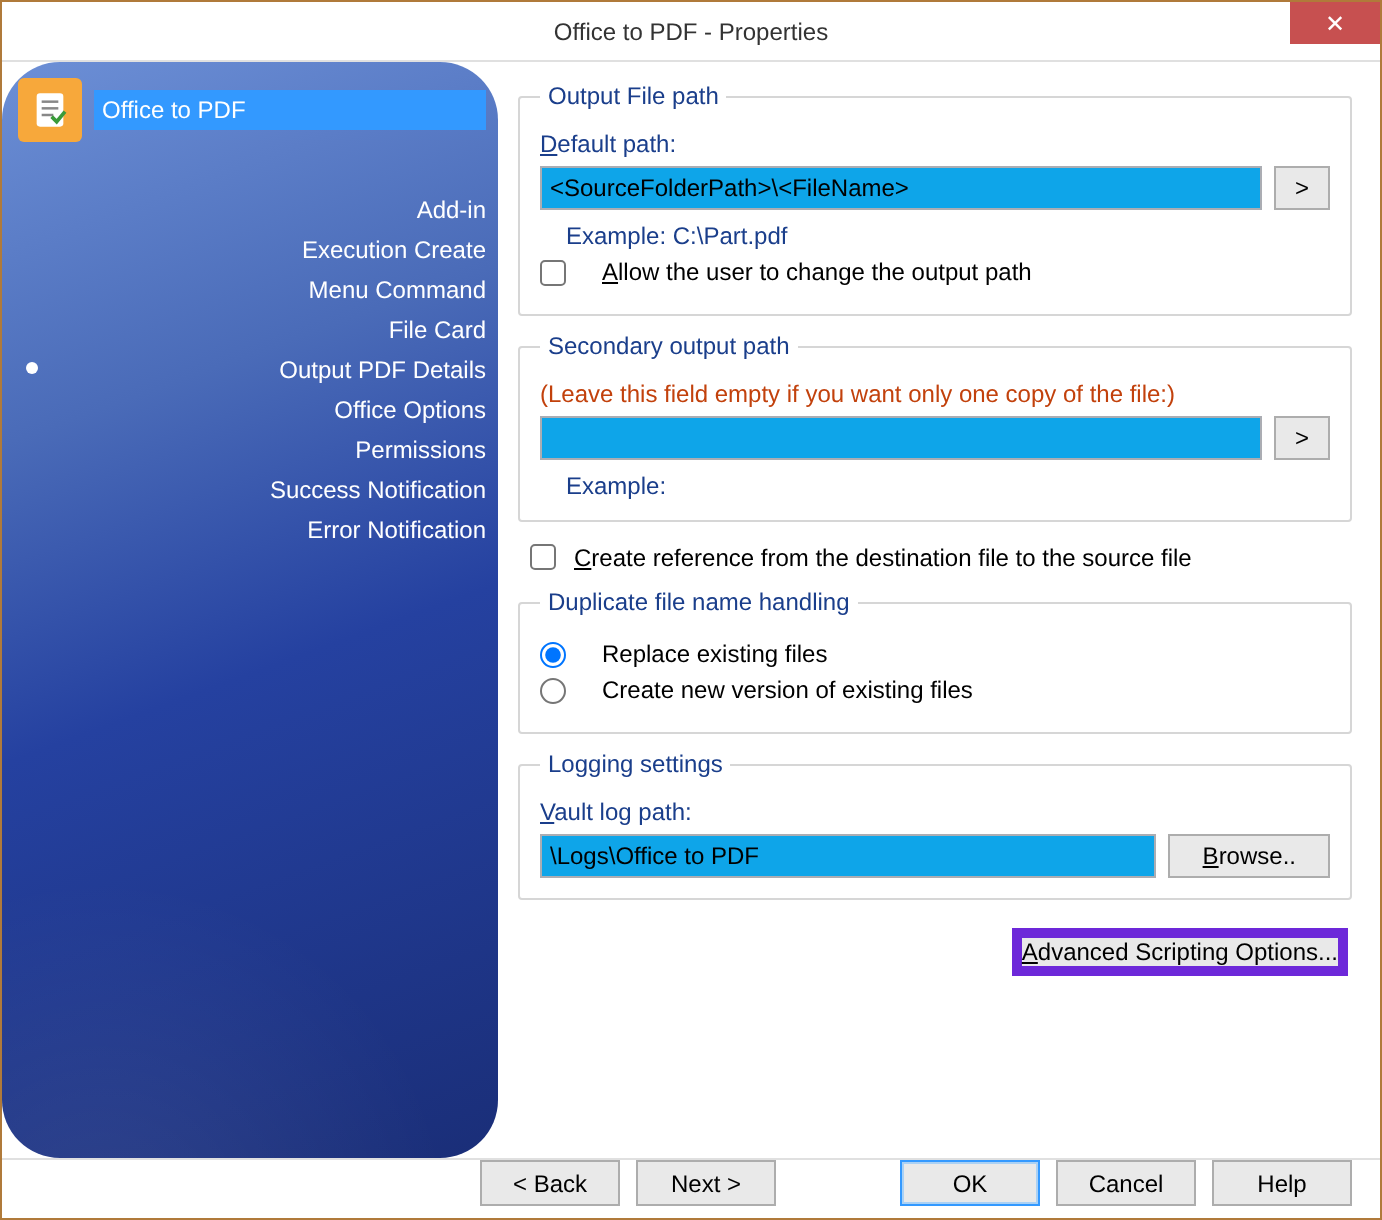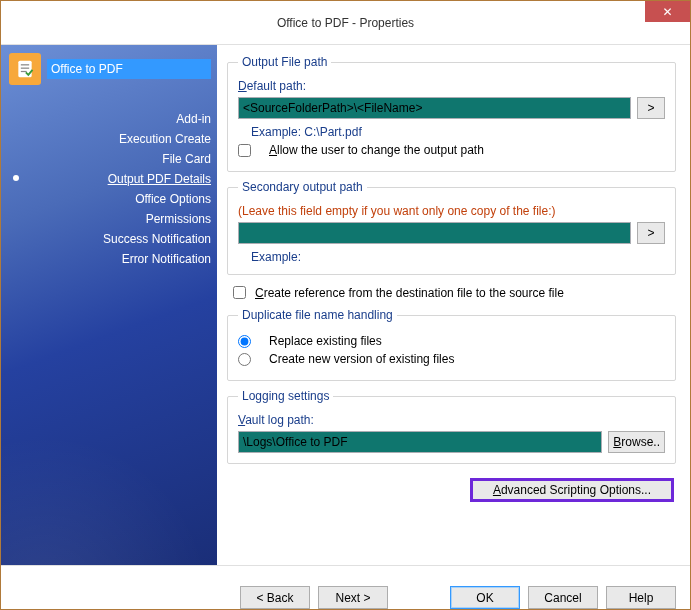--- a/index.html
+++ b/index.html
@@ -1,48 +1,48 @@
 <!DOCTYPE html>
 <html><head>
 <meta charset="utf-8">
 <style>
   * { box-sizing: border-box; font-family: "Segoe UI", Tahoma, sans-serif; font-size: 12px; }
   body { margin: 0; background: #fff; }
   .window { width: 691px; height: 610px; border: 1px solid #b07a3a; display: flex; flex-direction: column; background: #fff; position: relative; }
-  .titlebar { height: 44px; background: #fff; display: flex; align-items: center; position: relative; border-bottom: 1px solid #e0e0e0; }
+  .titlebar { height: 30px; background: #fff; display: flex; align-items: center; position: relative; border-bottom: 1px solid #e0e0e0; }
   .titlebar .title { flex: 1; text-align: center; color: #333; font-size: 12px; }
   .titlebar .close { width: 45px; height: 21px; background: #c75050; color: #fff; display: flex; align-items: center; justify-content: center; position: absolute; right: 0; top: 0; font-size: 13px; cursor: pointer; }
   .body { flex: 1; display: flex; overflow: hidden; }
-  .sidebar { width: 216px; background: linear-gradient(160deg, #6c8fd6 0%, #4a6bb8 30%, #2541a0 55%, #1a2e78 100%); padding: 8px 6px 8px 8px; color: #fff; position: relative; }
+  .sidebar { width: 248px; background: linear-gradient(160deg, #6c8fd6 0%, #4a6bb8 30%, #2541a0 55%, #1a2e78 100%); padding: 8px 6px 8px 8px; color: #fff; position: relative; border-radius: 29px; }
   .sidebar::after { content:""; position:absolute; left:0; right:0; bottom:0; height:180px; background: radial-gradient(circle at 20% 120%, rgba(255,255,255,0.08), transparent 60%); pointer-events:none;}
   .icon-box { width: 32px; height: 32px; background: #f7a83b; border-radius: 3px; display: flex; align-items: center; justify-content: center; margin-right: 6px; }
   .icon-box svg { width: 20px; height: 20px; }
   .title-row { display: flex; align-items: center; margin-bottom: 24px; }
   .title-input { flex: 1; height: 20px; background: #fff; color: #000; padding: 1px 4px; border: none; outline: none; }
   .title-input.sel { background: #3399ff; color: #fff; }
   .nav { list-style: none; padding: 0 0 0 18px; margin: 0; text-align: right; }
   .nav li { position: relative; color: #fff; padding: 2px 0; cursor: pointer; line-height: 16px; }
-  .nav li.active { text-decoration: underline; }
+  .nav li.active { }
   .nav li.active::before { content: ""; position: absolute; left: -14px; top: 6px; width: 6px; height: 6px; background: #fff; border-radius: 50%; }
   .main { flex: 1; padding: 10px 14px 6px 10px; overflow: hidden; }
   fieldset { border: 1px solid #d6d6d6; border-radius: 2px; margin: 0 0 8px 0; padding: 8px 10px 10px 10px; }
   legend { color: #1a3e8b; padding: 0 4px; }
   .lbl { color: #1a3e8b; display: block; margin: 2px 0 4px 0; }
   .lbl .u { text-decoration: underline; }
   .row { display: flex; align-items: center; gap: 6px; }
-  .txt { flex: 1; height: 22px; border: 1px solid #abadb3; padding: 2px 4px; background: #0f766e; color: #000; }
+  .txt { flex: 1; height: 22px; border: 1px solid #abadb3; padding: 2px 4px; background: #0ea5e9; color: #000; }
   .btn-sm { width: 28px; height: 22px; border: 1px solid #adadad; background: #e9e9e9; cursor: pointer; display:flex; align-items:center; justify-content:center; }
   .muted { color: #1a3e8b; margin-top: 6px; margin-left: 13px; }
   .chk-row, .rad-row { display: flex; align-items: center; gap: 18px; margin: 4px 0; color: #000; }
   .chk-row input, .rad-row input { margin:0; width:13px; height:13px; }
   .chk-outside { display:flex; align-items:center; gap:6px; margin: 2px 0 6px 2px; color:#000; }
-  .browse { height: 22px; padding: 0 4px; border: 1px solid #adadad; background: #e9e9e9; cursor: pointer; }
+  .browse { height: 22px; padding: 0 16px; border: 1px solid #adadad; background: #e9e9e9; cursor: pointer; }
   .footer-inner { display:flex; justify-content:flex-end; padding: 6px 2px 2px 0; }
-  .adv-btn { height: 24px; padding: 0 20px; border: 3px solid #6d28d9; background: #e9e9e9; cursor: pointer; text-align: center; }
-  .bottombar { height: 44px; border-top: 1px solid #e0e0e0; display: flex; align-items: flex-end; padding: 0 14px; gap: 8px; }
+  .adv-btn { height: 24px; padding: 0 0; border: 5px solid #6d28d9; background: #e9e9e9; cursor: pointer; text-align: center; }
+  .bottombar { height: 30px; border-top: 1px solid #e0e0e0; display: flex; align-items: flex-start; padding: 0 14px; gap: 8px; }
   .spacer { flex: 1; }
   .btn { height: 23px; min-width: 70px; padding: 0 10px; border: 1px solid #adadad; background: #e9e9e9; cursor: pointer; }
   .btn.default { border: 1px solid #3399ff; box-shadow: 0 0 0 1px #aad1f5 inset; }
   .gap { width: 46px; }
 </style>
 </head>
 <body>
 
 <div class="window">
 
@@ -64,20 +64,21 @@
               <line x1="7" y1="11" x2="17" y2="11" stroke="#888" stroke-width="1.5"></line>
               <line x1="7" y1="15" x2="14" y2="15" stroke="#888" stroke-width="1.5"></line>
               <path d="M13 16 l3 3 l5 -6" stroke="#3a9b3a" stroke-width="2.2" fill="none"></path>
             </svg>
         </div>
         <input class="title-input sel" value="Office to PDF" style="">
       </div>
       <ul class="nav">
         <li>Add-in</li>
         <li>Execution Create</li>
+        <li>Menu Command</li>
         <li>File Card</li>
         <li class="active">Output PDF Details</li>
         <li>Office Options</li>
         <li>Permissions</li>
         <li>Success Notification</li>
         <li>Error Notification</li>
       </ul>
     </div>
 
     <div class="main">

